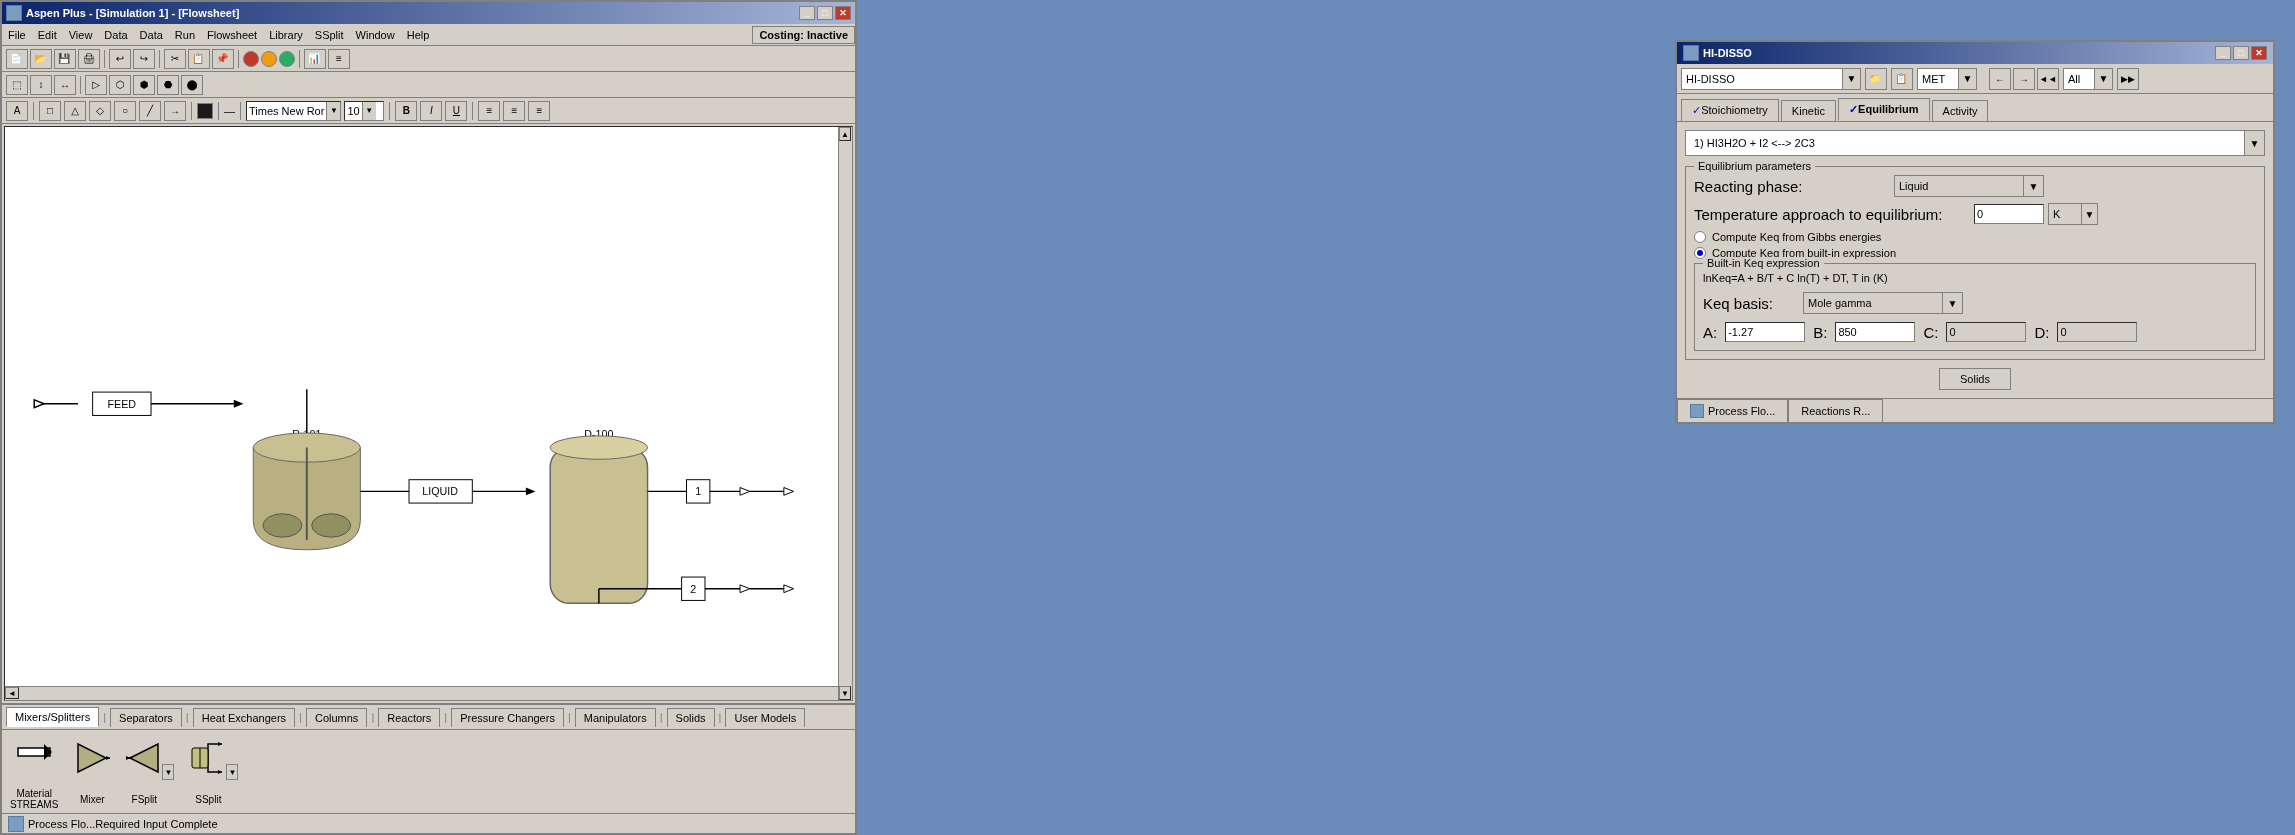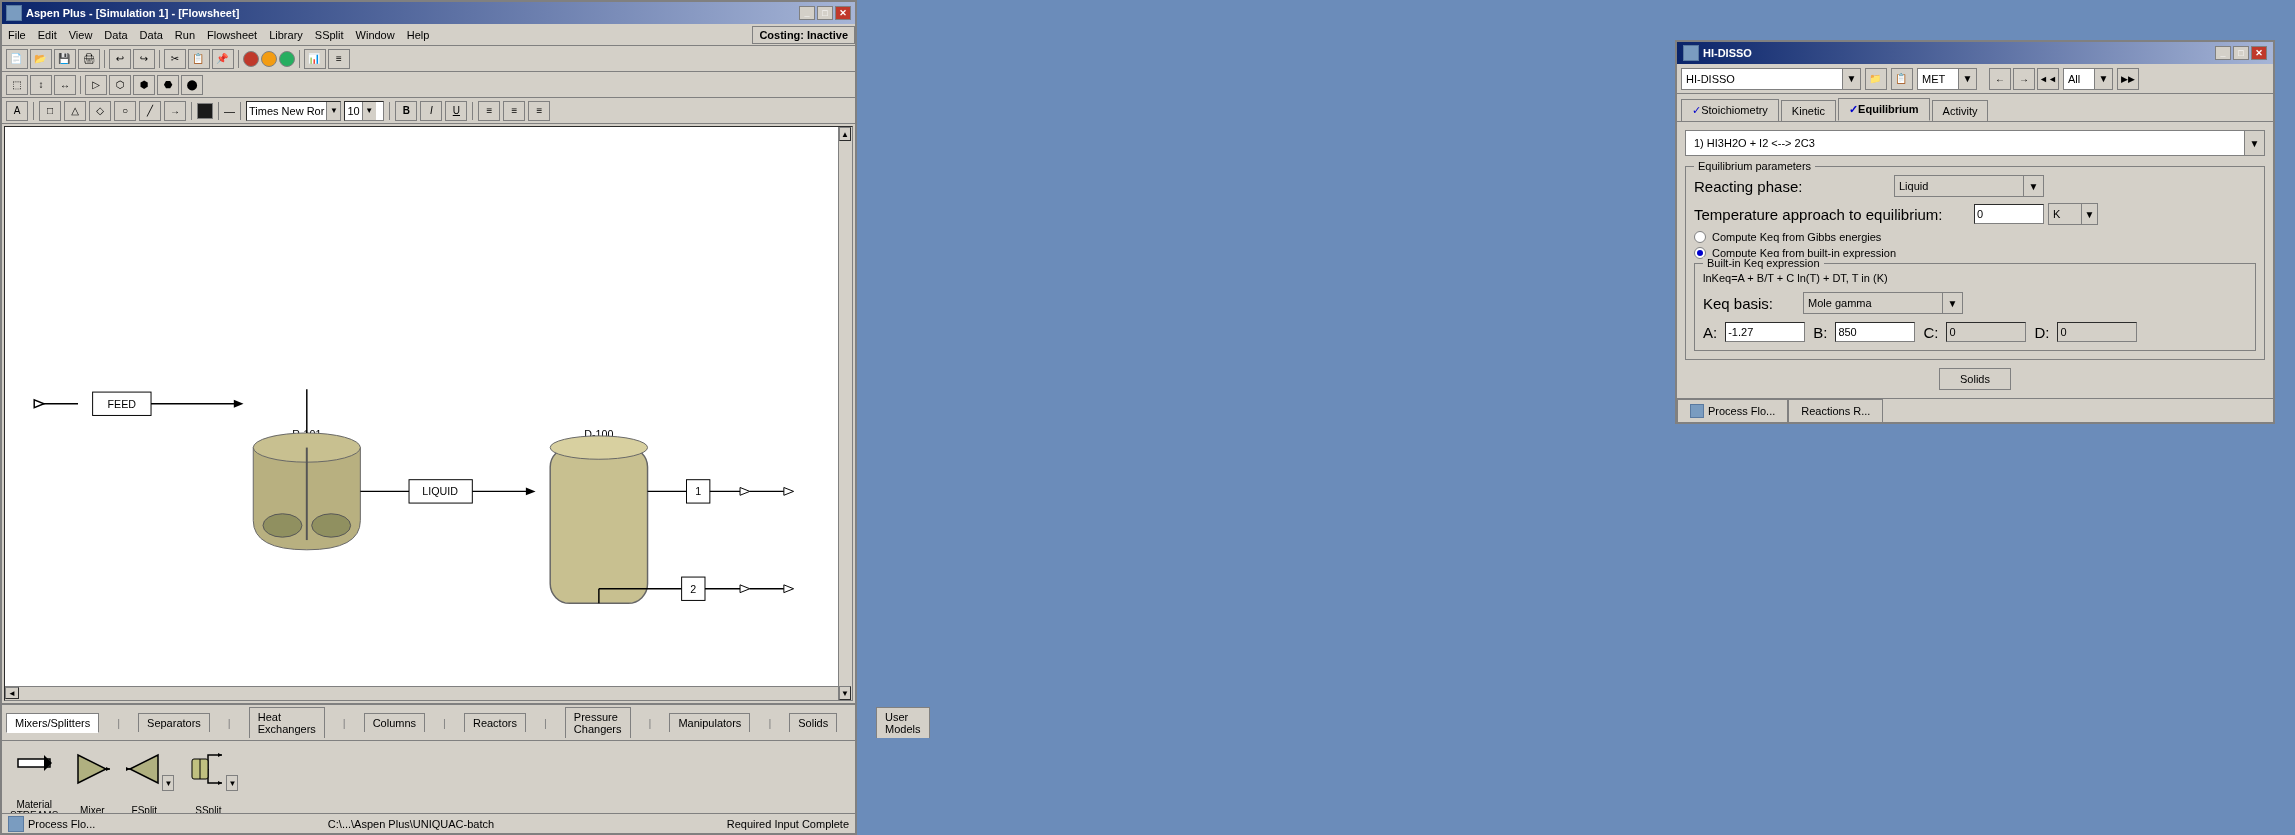--- a/index.html
+++ b/index.html
@@ -140,21 +140,21 @@
       border-top: 2px solid #808080;
       display: flex;
       flex-direction: column;
     }
 
     .tabs-row {
       display: flex;
       align-items: center;
       background: #d4d0c8;
       padding: 2px 4px;
-      gap: 16px;
+      gap: 2px;
       border-bottom: 1px solid #808080;
     }
 
     .tab-item {
       padding: 3px 8px;
       background: #d4d0c8;
       border: 1px solid #808080;
       border-bottom: none;
       font-size: 11px;
       cursor: pointer;
@@ -696,21 +696,20 @@
         <div style="width:12px;height:16px;background:#d4d0c8;border:1px solid #808080;display:flex;align-items:center;justify-content:center;font-size:8px;">▼</div>
       </div>
     </div>
   </div>
 
   <div class="status-bar">
     <div class="status-left">
       <div class="status-icon-box"></div>
       <span style="font-size:11px;">Process Flo...</span>
     </div>
-    <div class="status-center">C:\...\Aspen Plus\UNIQUAC-batch</div>
     <div class="status-right">Required Input Complete</div>
   </div>
 </div>
 
 <div style="position:absolute; right:20px; top:40px; width:600px; background:#d4d0c8; border:2px solid #808080; display:flex; flex-direction:column;">
 
   <div class="dialog-title-bar">
     <div style="width:16px;height:16px;background:#7a9cc0;border:1px solid #5a7aa0;margin-right:4px;"></div>
     <span>HI-DISSO</span>
     <div style="margin-left:auto;display:flex;gap:2px;">

